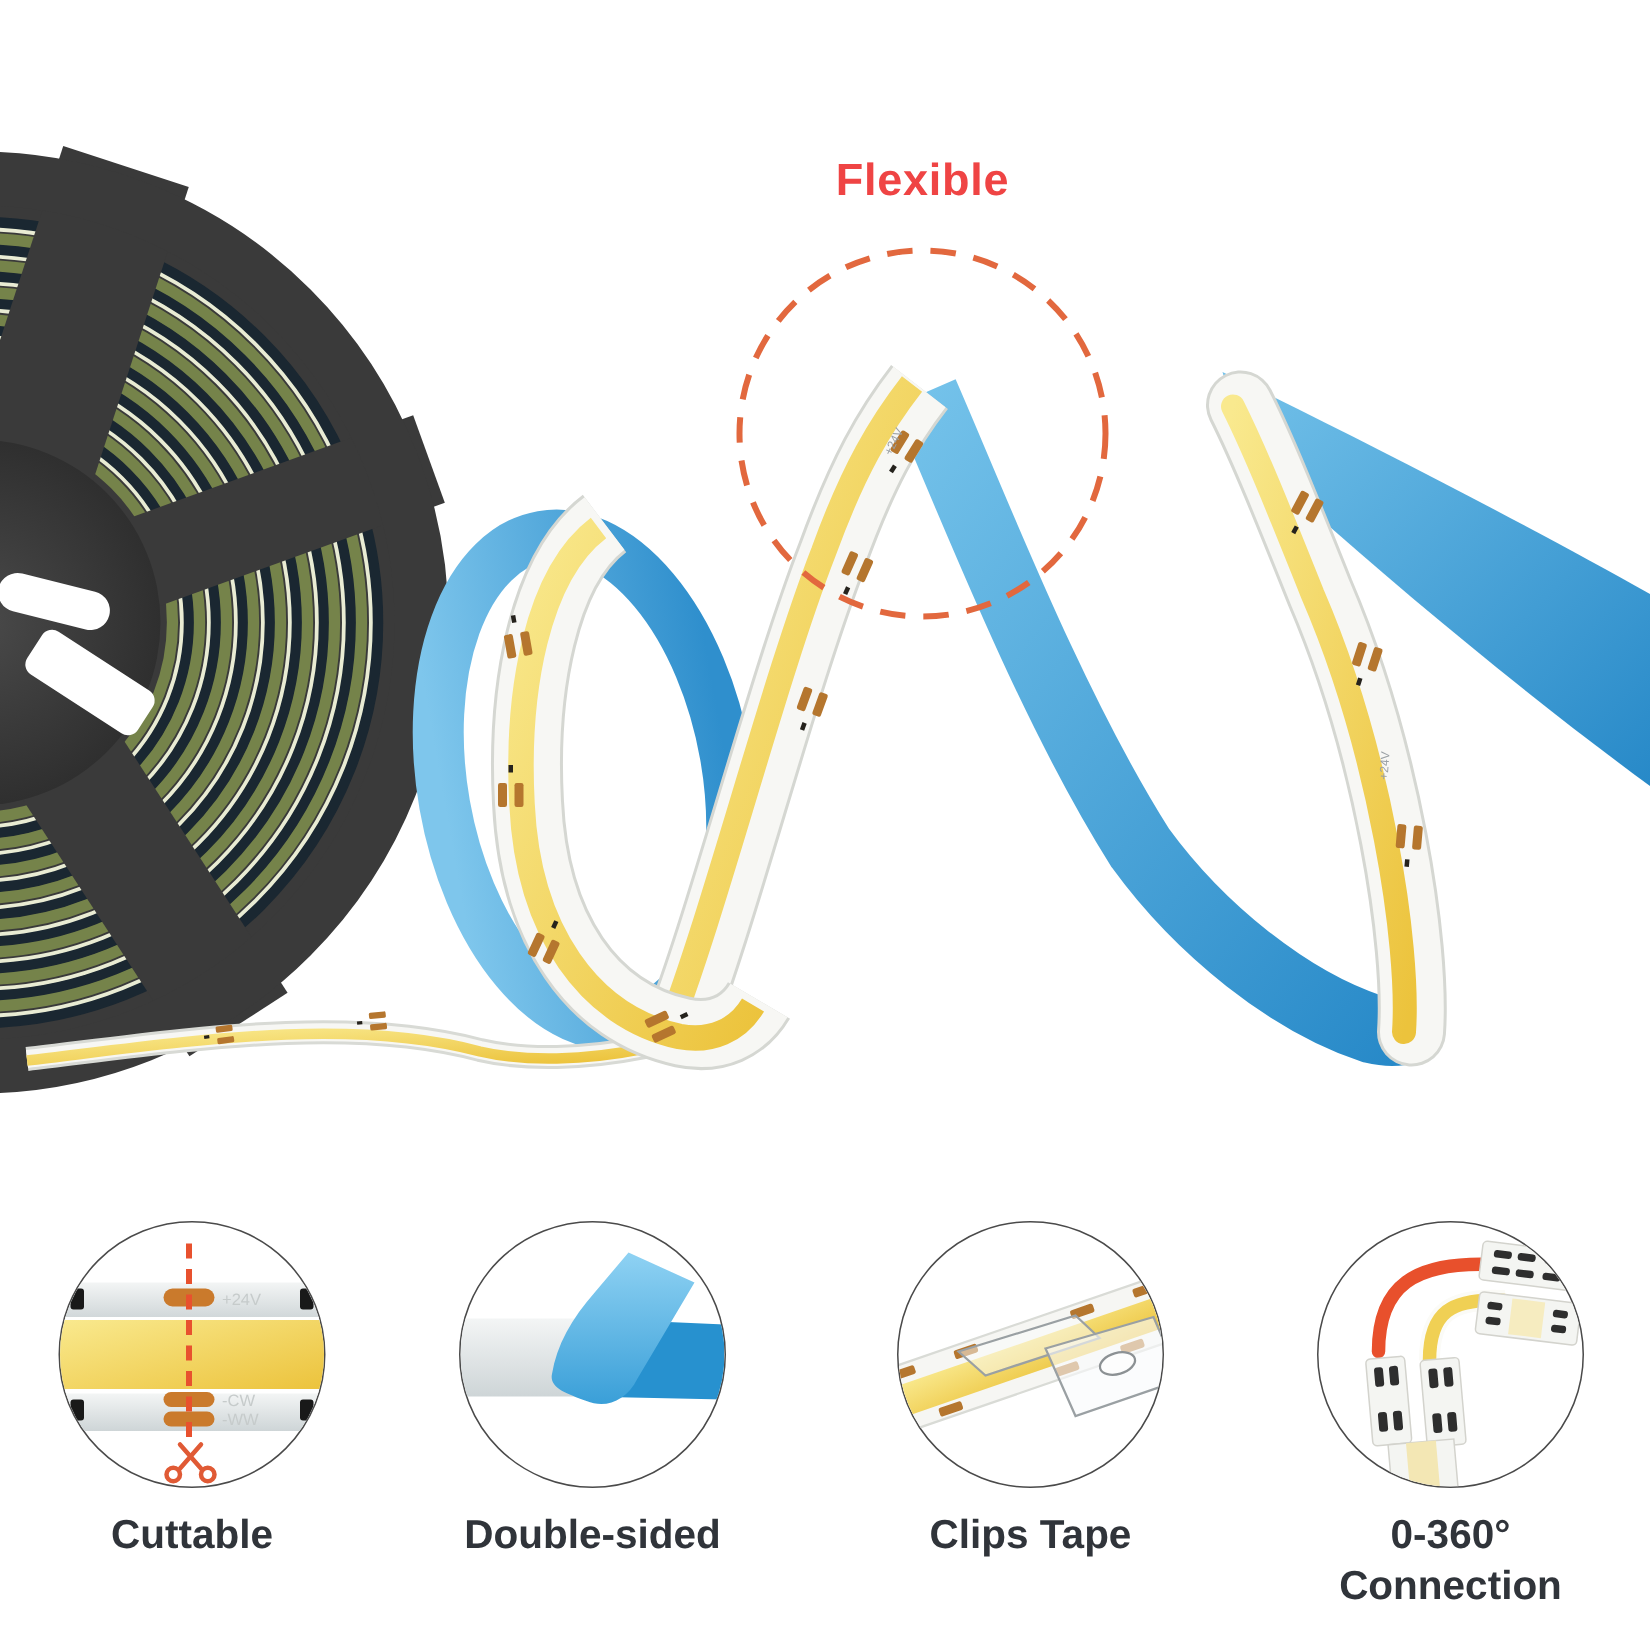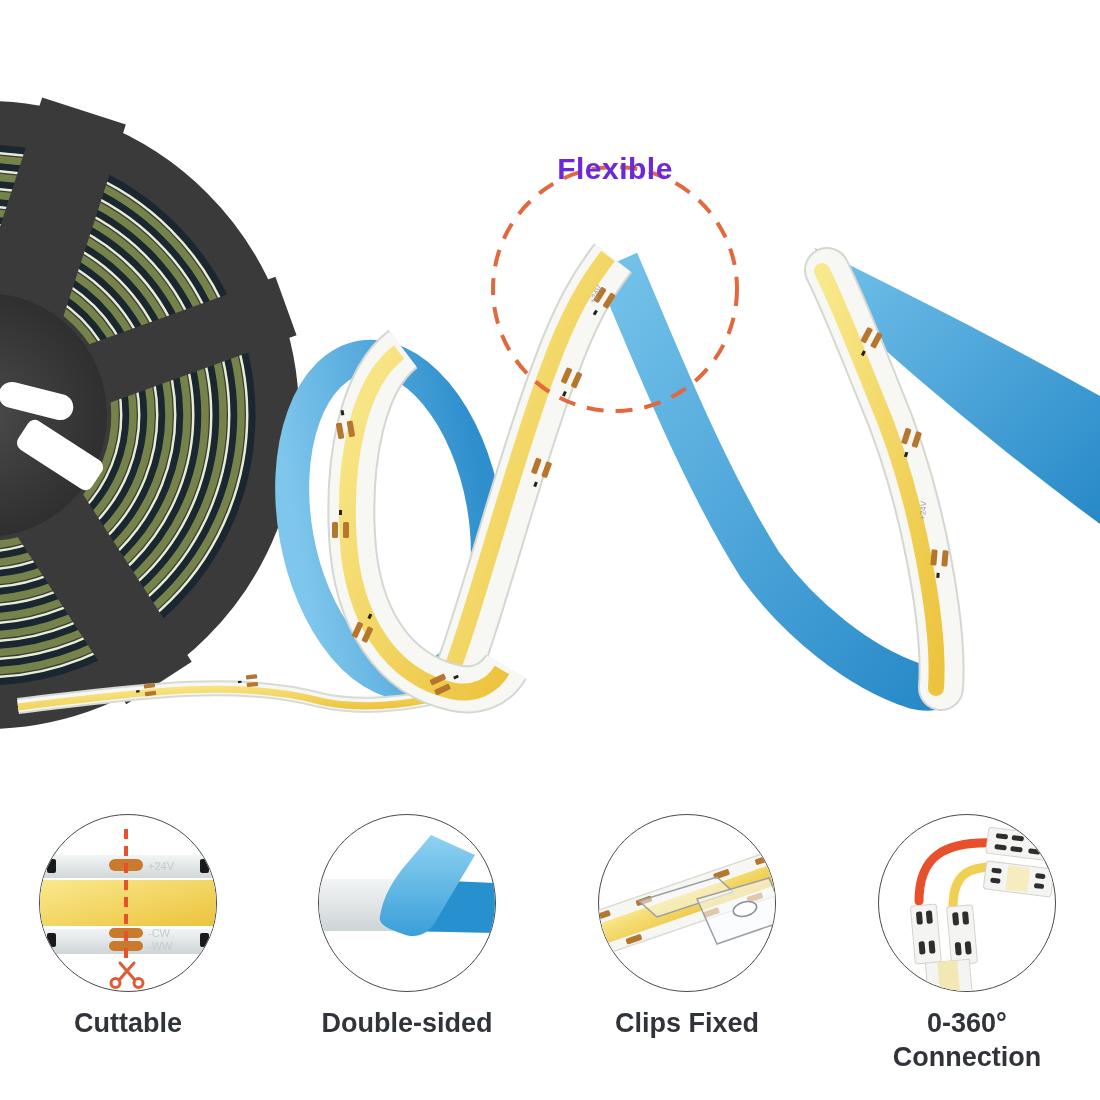--- a/index.html
+++ b/index.html
@@ -1,20 +1,20 @@
 <!DOCTYPE html>
 <html><head>
 <meta charset="utf-8">
 <style>
   html,body{margin:0;padding:0;background:#ffffff;}
   .stage{position:relative;width:1100px;height:1100px;background:#ffffff;overflow:hidden;
          font-family:"Liberation Sans", sans-serif;}
   .scene-svg{position:absolute;left:0;top:0;}
   .flexible-label{position:absolute;left:465px;top:104px;width:300px;text-align:center;
-Font-size:30px;font-weight:700;color:#6d28d9;letter-spacing:.5px;margin-top:48px;}
+Font-size:30px;font-weight:700;color:#ef4444;letter-spacing:.5px;}
   .feature{position:absolute;top:814px;width:280px;text-align:center;}
   .feature-circle{width:176px;height:176px;border-radius:50%;border:1.5px solid #4a4a4a;
       margin:0 auto;overflow:hidden;background:#fff;position:relative;}
   .feature-circle svg{display:block;}
   .caption{margin-top:14px;font-size:27px;font-weight:700;color:#30343a;line-height:34px;}
 </style>
 </head>
 <body>
 
 <div class="stage">
@@ -180,21 +180,21 @@
           <circle cx="98.5" cy="168" r="4.5"></circle>
         </g>
       </svg>
     </div>
     <div class="caption">
       <div>Cuttable</div>
       <div></div>
     </div>
   </div>
 
-  <div class="feature" style="left:267px">
+  <div class="feature" style="left:255px">
     <div class="feature-circle">
       <svg width="176" height="176" viewBox="0 0 176 176">
         <rect x="0" y="64" width="90" height="52" fill="url(#gGray)"></rect>
         <polygon points="86,64 176,68 176,118 82,116" fill="#2791cf"></polygon>
         <path d="M 61,101 C 64,82 74,64 90,46 L 112,20 L 156,40 L 118,104 C 110,120 96,124 84,119 C 70,114 59,110 61,101 Z" fill="url(#gFlap)"></path>
       </svg>
     </div>
     <div class="caption">
       <div>Double-sided</div>
     </div>
@@ -217,21 +217,21 @@
           </g>
         </g>
         <g>
           <polygon points="40,86 118,62 134,77 58,102" fill="rgba(250,251,252,0.5)" stroke="#9aa0a3" stroke-width="1.5"></polygon>
           <polygon points="98,84 170,63 188,105 118,129" fill="rgba(248,250,251,0.62)" stroke="#9aa0a3" stroke-width="1.5"></polygon>
           <ellipse cx="146" cy="94" rx="12" ry="7" transform="rotate(-16 146 94)" fill="#fdfdfd" stroke="#8c9194" stroke-width="1.5"></ellipse>
         </g>
       </svg>
     </div>
     <div class="caption">
-      <div>Clips Fixed</div>
+      <div>Clips Tape</div>
       <div></div>
     </div>
   </div>
 
   <div class="feature" style="left:827px">
     <div class="feature-circle">
       <svg width="176" height="176" viewBox="0 0 176 176">
         <path d="M 40,86 C 40,42 64,26 116,28" stroke="#e8502c" stroke-width="9" fill="none" stroke-linecap="round"></path>
         <path d="M 74,92 C 74,60 88,50 124,52" stroke="#fbfbf7" stroke-width="14" fill="none"></path>
         <path d="M 74,92 C 74,60 88,50 124,52" stroke="#f0d054" stroke-width="9" fill="none" stroke-linecap="round"></path>

